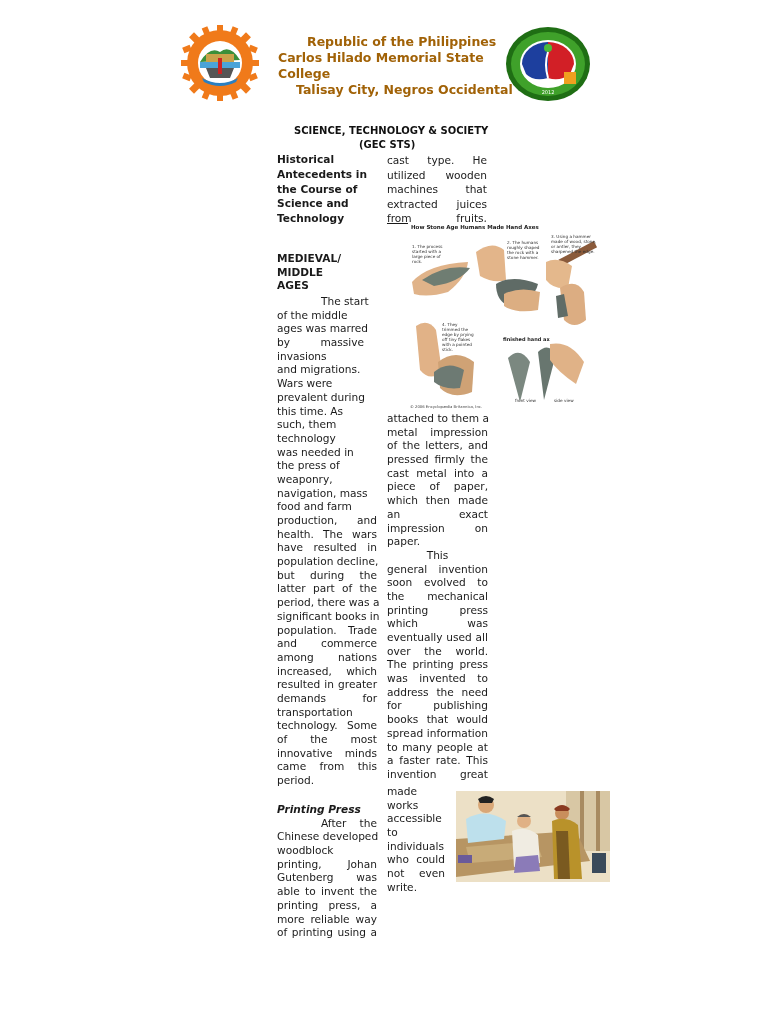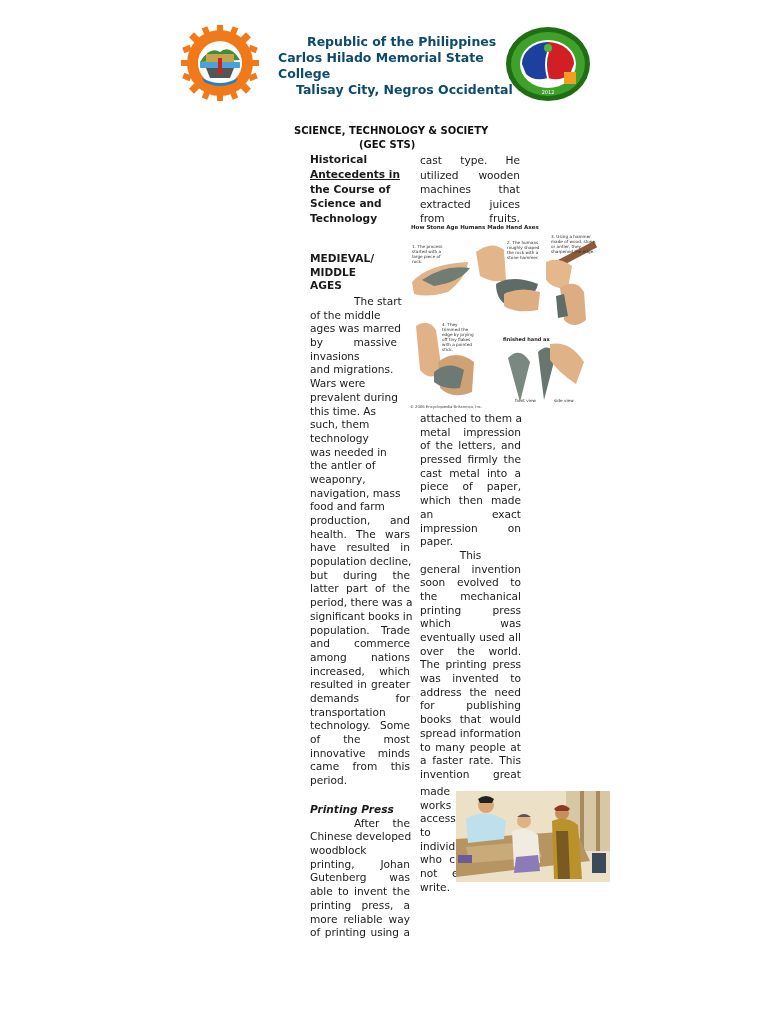--- a/index.html
+++ b/index.html
@@ -1,22 +1,22 @@
 <!DOCTYPE html>
 <html><head>
   <meta charset="utf-8">
   <style>
     html, body { margin:0; padding:0; background:#ffffff; }
     body { width:768px; height:1024px; position:relative; overflow:hidden;
            font-family:"DejaVu Sans", "Liberation Sans", sans-serif; color:#111; }
     .abs { position:absolute; }
-    .hdr-line { position:absolute; font-weight:bold; font-size:12.5px; color:#0c4a6e; white-space:nowrap; }
+    .hdr-line { position:absolute; font-weight:bold; font-size:12.5px; color:#a16207; white-space:nowrap; }
     .logo { position:absolute; }
     .course { position:absolute; font-weight:bold; font-size:10px; white-space:nowrap; color:#111; }
-    .col { position:absolute; font-size:10.6px; line-height:13.7px; color:#1a1a1a;margin-left:33px; }
+    .col { position:absolute; font-size:10.6px; line-height:13.7px; color:#1a1a1a; }
     .col .ln { display:block; text-align:justify; text-align-last:justify; height:13.7px; white-space:nowrap; overflow:visible; }
     .col .ln.l { text-align:left; text-align-last:left; }
     .col .ln.c { text-align:left; text-align-last:center; }
     .col .ln.ind { padding-left:44px; text-align:center; text-align-last:left; }
     .bold { font-weight:bold; }
     .bi { font-weight:bold; font-style:italic; }
     .fig { position:absolute; overflow:hidden; }
     .fig-title { position:absolute; font-size:5.5px; font-weight:bold; color:#222; white-space:nowrap; }
     .fig-cap { position:absolute; font-size:4.2px; color:#333; line-height:5px; }
     .fig-copy { position:absolute; font-size:3.8px; color:#444; white-space:nowrap; }
@@ -75,21 +75,21 @@
     <text x="44" y="68" font-size="5" fill="#ffffff" text-anchor="middle" font-family="DejaVu Sans, sans-serif">2012</text>
   </svg>
 </div>
 
 <div class="course" style="left:294px;top:125px;">SCIENCE, TECHNOLOGY &amp; SOCIETY</div>
 <div class="course" style="left:359px;top:139px;">(GEC STS)</div>
 
 <div class="col" style="left:277px;top:153px;width:100px;">
   <div class="bold">
     <span class="ln l" style="height:14.8px;">Historical</span>
-    <span class="ln l" style="height:14.8px;text-decoration:underline;">Antecedents in</span>
+    <span class="ln l" style="height:14.8px;">Antecedents in</span>
     <span class="ln l" style="height:14.8px;">the Course of</span>
     <span class="ln l" style="height:14.8px;">Science and</span>
     <span class="ln l" style="height:14.8px;">Technology</span>
   </div>
 </div>
 
 <div class="col" style="left:277px;top:252px;width:100px;">
   <div class="bold">
     <span class="ln l">MEDIEVAL/</span>
     <span class="ln l">MIDDLE</span>
@@ -103,21 +103,21 @@
   <span class="ln l">ages was marred</span>
   <span class="ln" style="width:87px;">by massive</span>
   <span class="ln l">invasions</span>
   <span class="ln l">and migrations.</span>
   <span class="ln l">Wars were</span>
   <span class="ln l">prevalent during</span>
   <span class="ln l">this time.  As</span>
   <span class="ln l">such, them</span>
   <span class="ln l">technology</span>
   <span class="ln l"> was needed in</span>
-  <span class="ln l"> the antler of</span>
+  <span class="ln l"> the press of</span>
   <span class="ln l"> weaponry,</span>
   <span class="ln l"> navigation, mass</span>
   <span class="ln l"> food and farm</span>
   <span class="ln">production, and</span>
   <span class="ln">health.  The wars</span>
   <span class="ln">have resulted in</span>
   <span class="ln">population decline,</span>
   <span class="ln">but during the</span>
   <span class="ln">latter part of the</span>
   <span class="ln">period, there was a</span>

